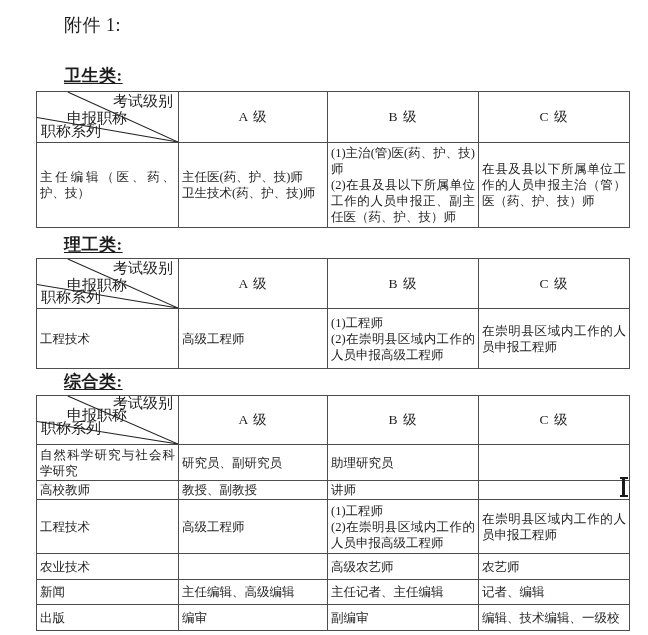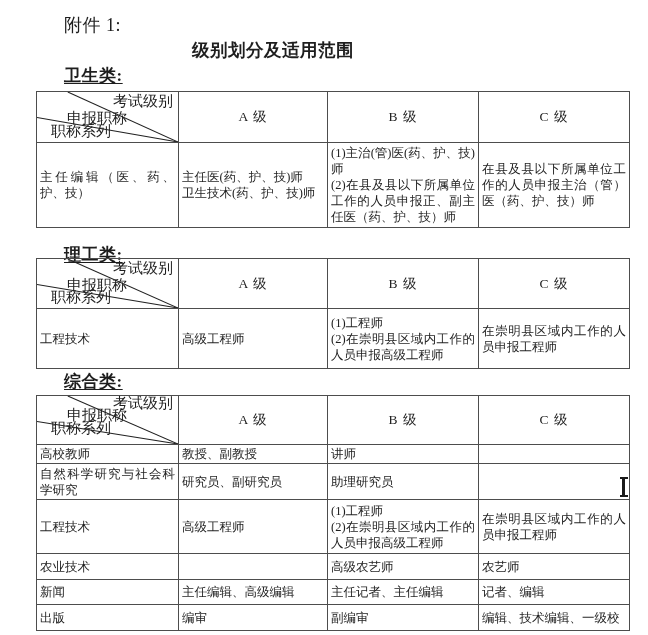--- a/index.html
+++ b/index.html
@@ -9,42 +9,42 @@
     font-family:"Liberation Serif","DejaVu Serif",serif;
     color:#1e1e1e; overflow:hidden;
   }
   .attachment { position:absolute; left:64px; top:13px; font-size:18px; letter-spacing:0.5px; }
   .main-title { position:absolute; left:192px; top:38px; font-size:17.5px; font-weight:bold; letter-spacing:0.5px; }
   .section-label {
     position:absolute; left:64px; font-size:17px; font-weight:bold;
     text-decoration:underline; text-underline-offset:2px; letter-spacing:0.5px;
   }
   .sec-1 { top:64px; }
-  .sec-2 { top:243px; }
+  .sec-2 { top:233px; }
   .sec-3 { top:370px; }
 
   table.tbl {
     position:absolute; left:36px; width:593px;
     border-collapse:collapse; table-layout:fixed;
   }
   .tbl th, .tbl td {
     border:1px solid #4d4d4d; font-weight:normal;
     font-size:12.5px; line-height:16px; padding:1px 3px;
     vertical-align:middle; overflow:hidden;
   }
   .tbl td { text-align:justify; white-space:pre-line; }
   th.col-hd { text-align:center; font-size:13.5px; letter-spacing:1px;margin-left:24px; }
 
   th.diag { position:relative; padding:0; overflow:hidden; }
   .diag svg { position:absolute; left:0; top:0; width:100%; height:100%; display:block; }
   .diag line { stroke:#222222; stroke-width:1.1; }
   .diag span { position:absolute; font-size:15px; line-height:13px; white-space:nowrap; }
   .dh-tr  { top:3px; right:5px; }
   .dh-mid { top:20px; left:30px; }
-  .dh-bl  { bottom:4px; left:14px; }
+  .dh-bl  { bottom:4px; left:4px; }
   .t3 .dh-tr  { top:1px; }
   .t3 .dh-mid { top:13px; }
   .t3 .dh-bl  { bottom:9px; }
 
   .t1 { top:91px; }
   .t2 { top:258px; }
   .t3 { top:395px; }
 
   .cursor {
     position:absolute; left:622px; top:477px; width:3px; height:20px;
@@ -55,21 +55,20 @@
   }
   .cursor::before { top:0; }
   .cursor::after { bottom:0; }
 </style>
 </head>
 <body>
 
 <div class="page">
 
   <div class="attachment">附件 1:</div>
-  <div class="main-title">级别划分及适用范围</div>
 
   <div class="section-label sec-1">卫生类:</div>
 
   <table class="tbl t1">
     <colgroup>
         <col style="width:142px">
         <col style="width:149px">
         <col style="width:151px">
         <col style="width:151px">
       </colgroup>
@@ -150,30 +149,30 @@
           <line x1="0" y1="26" x2="142" y2="49"></line>
         </svg>
         <span class="dh-tr">考试级别</span>
         <span class="dh-mid">申报职称</span>
         <span class="dh-bl">职称系列</span>
       </th>
       <th class="col-hd">A 级</th>
       <th class="col-hd">B 级</th>
       <th class="col-hd">C 级</th>
     </tr>
+    <tr style="height:36px">
+      <td>自然科学研究与社会科学研究</td>
+      <td>研究员、副研究员</td>
+      <td>助理研究员</td>
+      <td></td>
+    </tr>
     <tr style="height:18px">
       <td>高校教师</td>
       <td>教授、副教授</td>
       <td>讲师</td>
-      <td></td>
-    </tr>
-    <tr style="height:36px">
-      <td>自然科学研究与社会科学研究</td>
-      <td>研究员、副研究员</td>
-      <td>助理研究员</td>
       <td></td>
     </tr>
     <tr style="height:54px">
       <td>工程技术</td>
       <td>高级工程师</td>
       <td>(1)工程师
 (2)在崇明县区域内工作的人员申报高级工程师</td>
       <td>在崇明县区域内工作的人员申报工程师</td>
     </tr>
     <tr style="height:26px">

